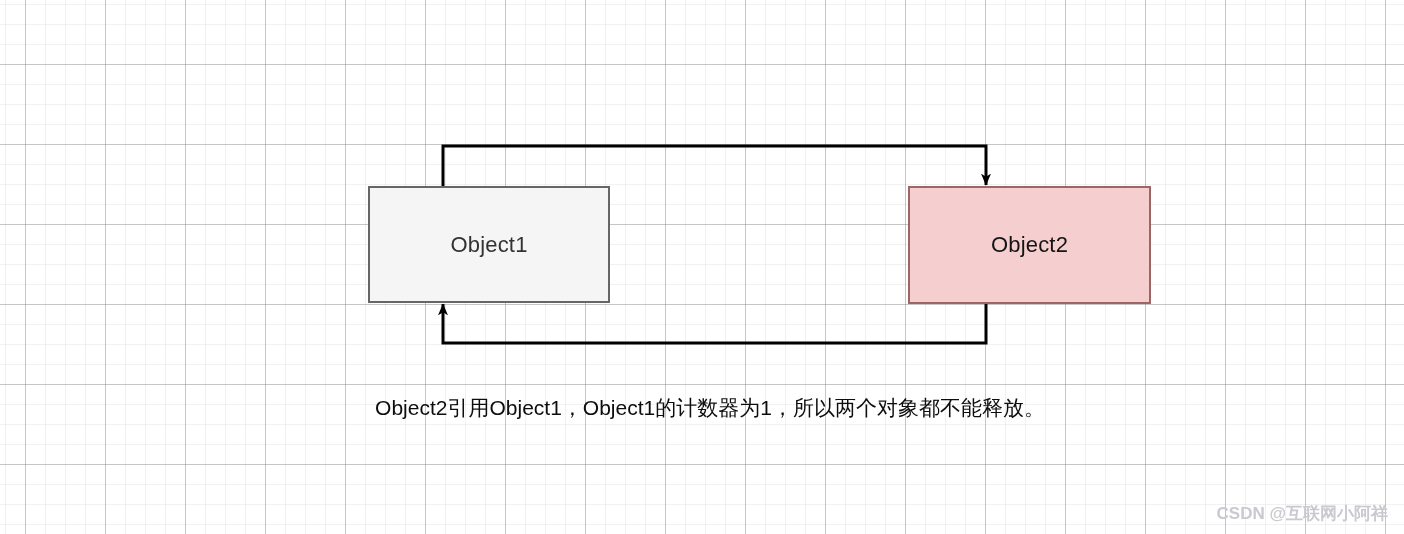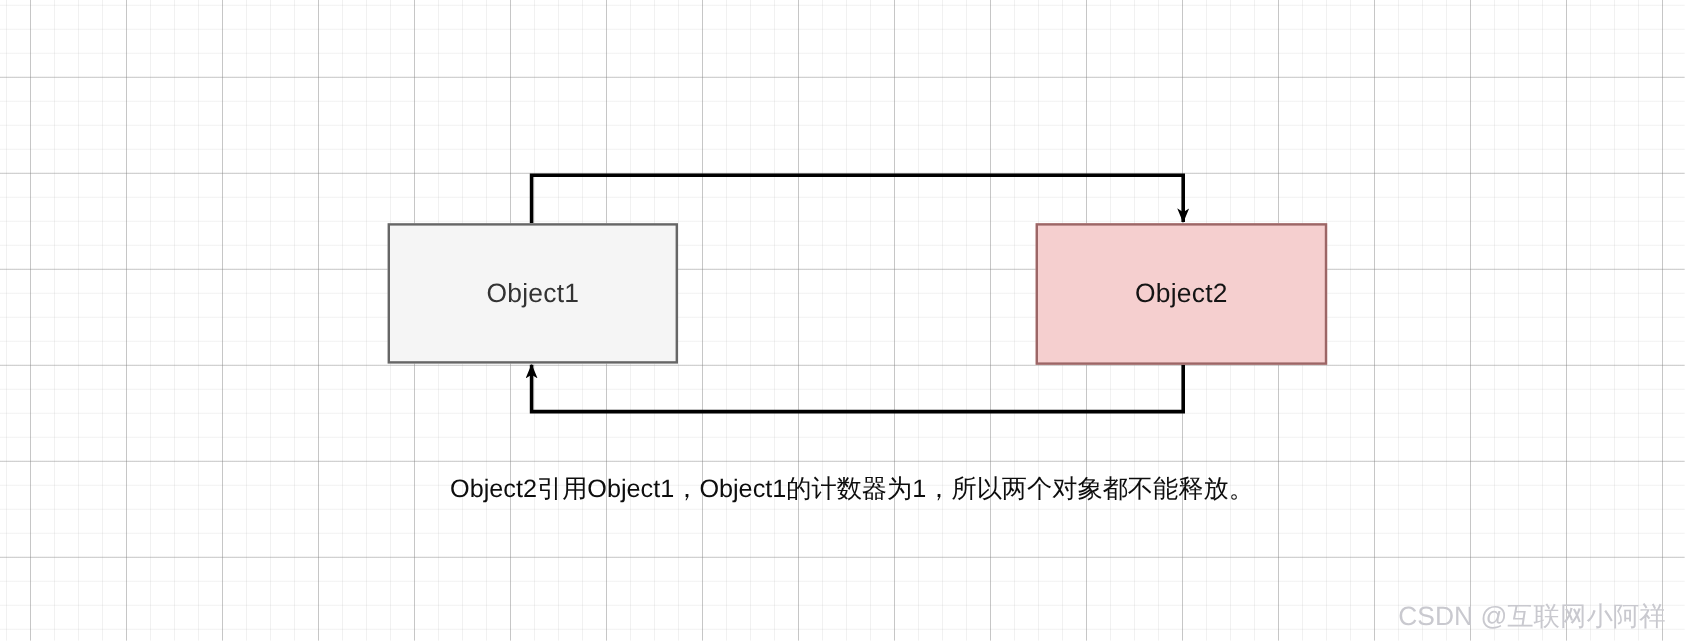--- a/index.html
+++ b/index.html
@@ -30,20 +30,21 @@
     top: 0;
     width: 1404px;
     height: 534px;
   }
   .node-box {
     position: absolute;
     box-sizing: border-box;
     display: flex;
     align-items: center;
     justify-content: center;
+    margin-left: 45px;
   }
   .node-label {
     font-size: 22px;
     line-height: 1;
     letter-spacing: 0.2px;
     white-space: nowrap;
   }
   #node-object1 {
     left: 323px;
     top: 186px;
@@ -75,24 +76,25 @@
     letter-spacing: 0px;
   }
   #caption .cap-line { display: block; white-space: nowrap; padding-left: 16px; }
   #caption .cap-line-1 { padding-left: 4px; }
 
   #watermark {
     position: absolute;
     right: 16px;
     bottom: 10px;
     color: #c9c9cf;
-    font-size: 22px;
+    font-size: 17px;
     line-height: 20px;
     white-space: nowrap;
     user-select: none;
+    font-weight: bold;
   }
 </style>
 </head>
 <body>
 
 <div id="canvas">
 
   <svg class="diagram-svg" viewBox="0 0 1404 534">
     <defs>
       <marker id="classic-arrow" markerWidth="14" markerHeight="14" refX="11.4" refY="5" orient="auto" markerUnits="userSpaceOnUse">

